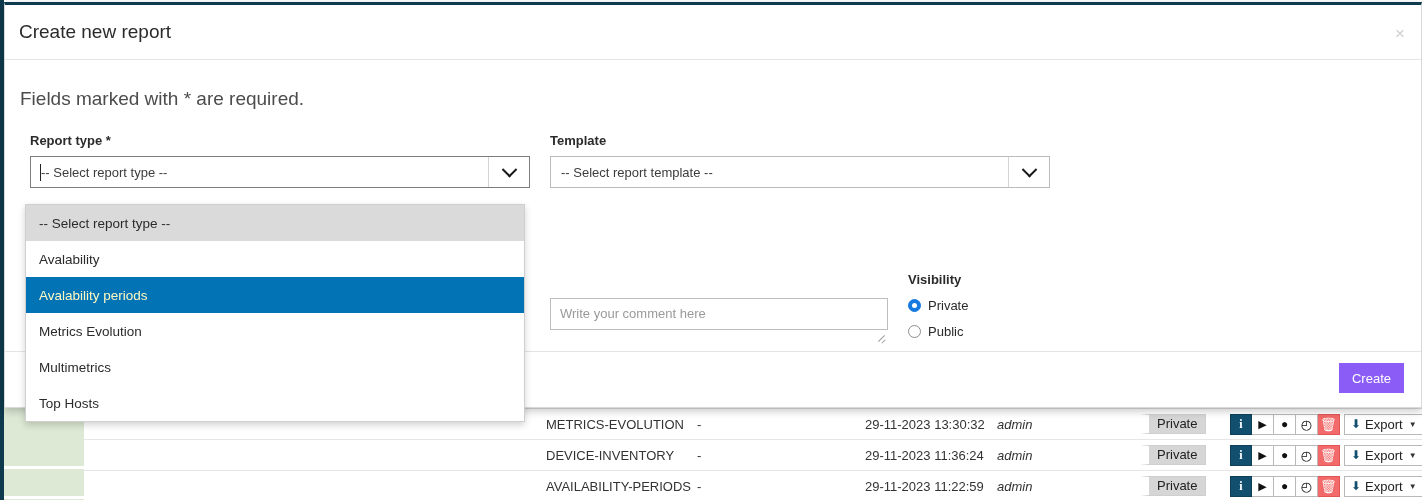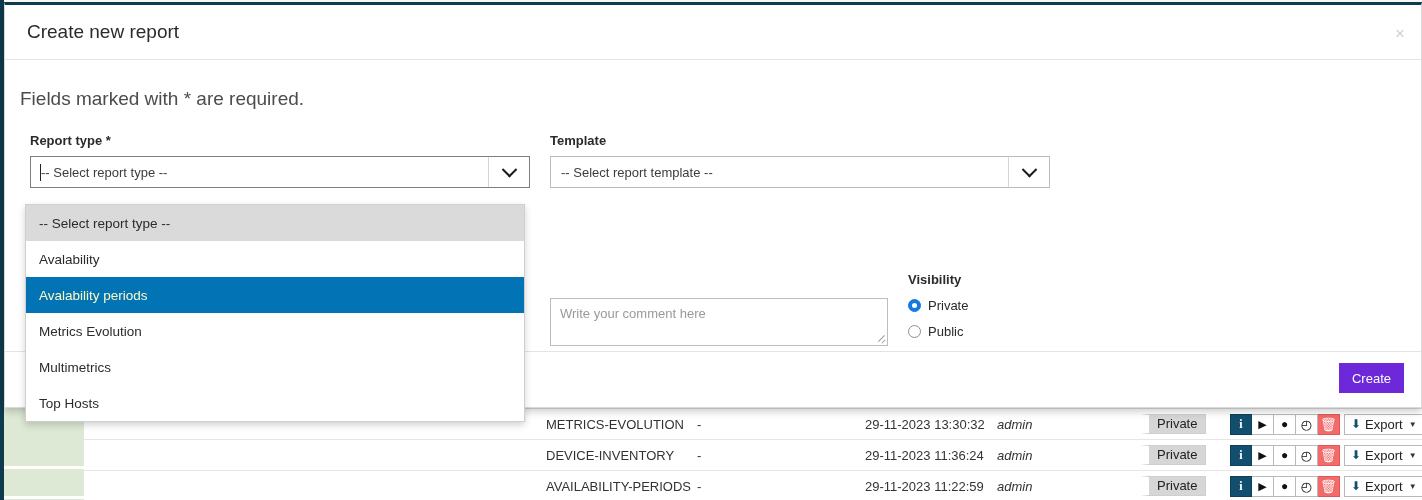--- a/index.html
+++ b/index.html
@@ -152,21 +152,21 @@
     border-bottom: 1px solid #e4e4e4;
     display: flex;
     align-items: center;
     padding-left: 14px;
     box-sizing: border-box;
   }
   #modal-title {
     font-size: 19px;
     color: #2b2b2b;
     font-weight: normal;
-    margin: 8px;
+    margin: 0;
   }
   #close-btn {
     position: absolute;
     right: 16px;
     top: 20px;
     font-size: 17px;
     color: #cfcfcf;
     background: none;
     border: none;
     cursor: pointer;
@@ -262,21 +262,21 @@
   }
   .dd-option.placeholder { background: #dadada; color: #2b2b2b; }
   .dd-option.selected { background: #0273b5; color: #fef9c3; }
 
   
   #comment-area {
     position: absolute;
     left: 545px;
     top: 238px;
     width: 338px;
-    height: 48px;
+    height: 32px;
     border: 1px solid #bdbdbd;
     box-sizing: border-box;
     background: #ffffff;
     font-family: "Liberation Sans", sans-serif;
     font-size: 13px;
     color: #333;
     padding: 7px 9px;
     resize: none;
     z-index: 5;
   }
@@ -339,21 +339,21 @@
     height: 55px;
     border-top: 1px solid #e4e4e4;
     background: #ffffff;
   }
   #create-btn {
     position: absolute;
     right: 17px;
     top: 11px;
     width: 65px;
     height: 30px;
-    background: #6d28d9;
+    background: #8b5cf6;
     border: none;
     color: #ffffff;
     font-size: 13px;
     font-family: "Liberation Sans", sans-serif;
     cursor: pointer;
   }
 </style>
 </head>
 <body>
 

